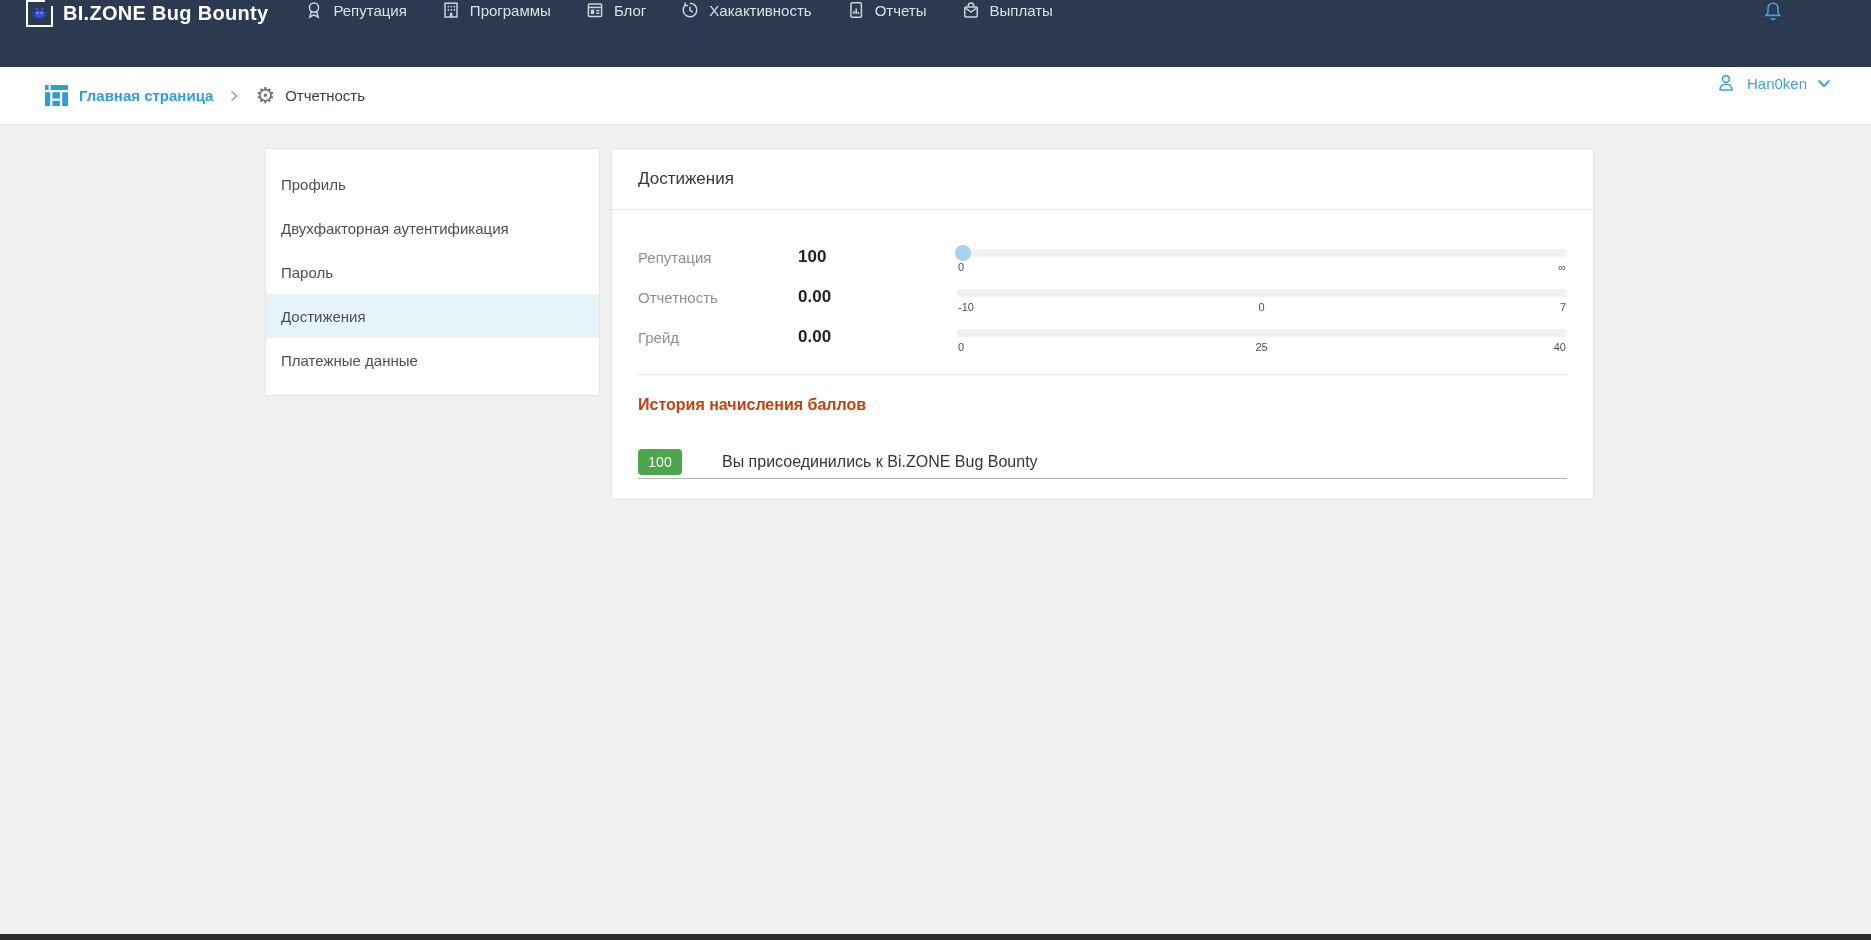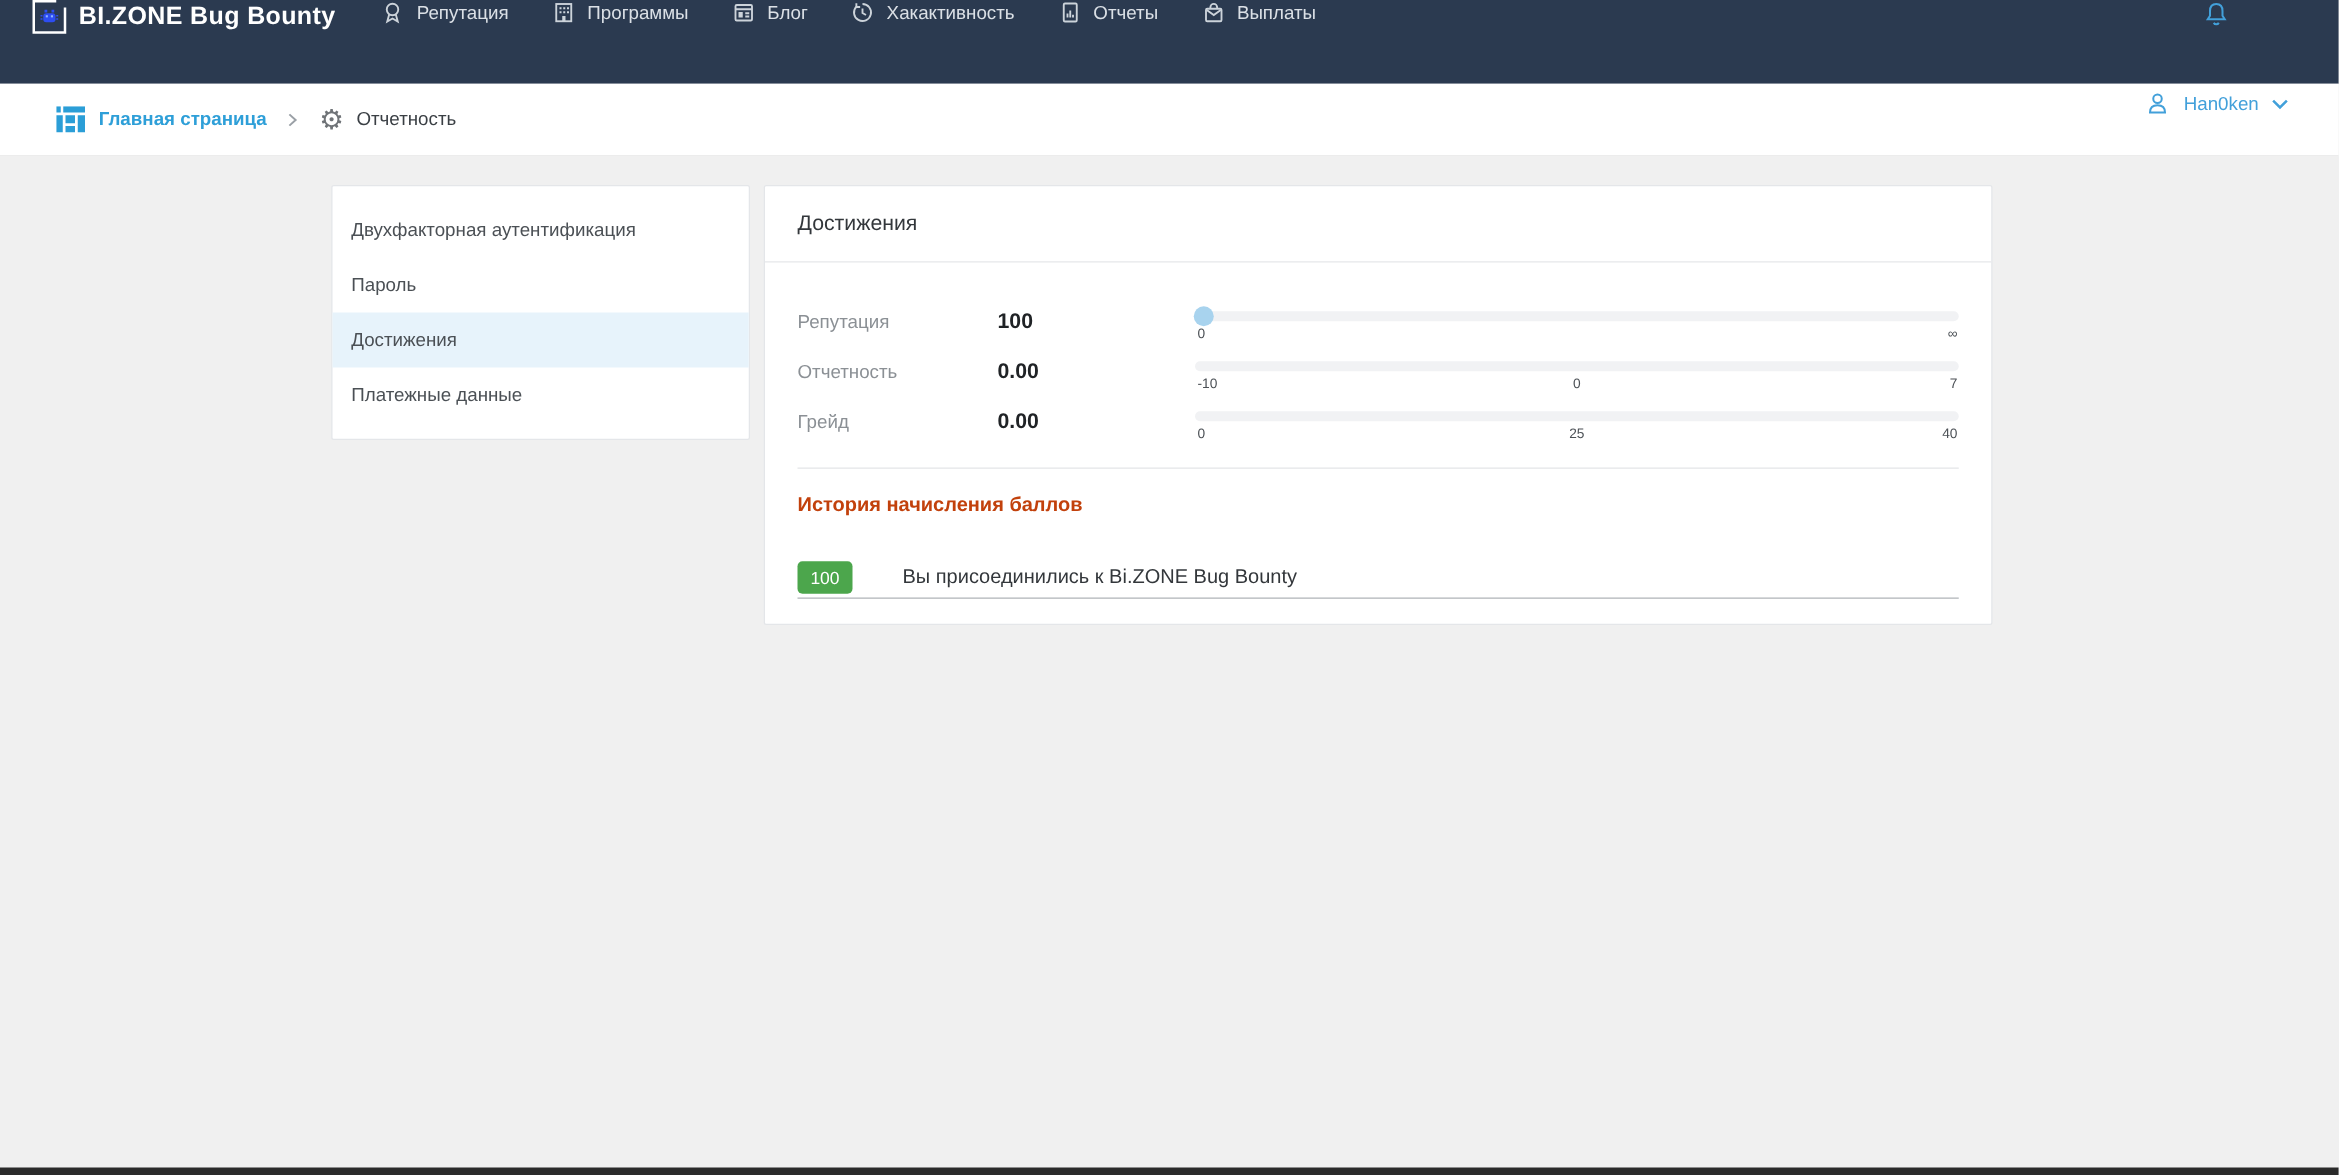--- a/index.html
+++ b/index.html
@@ -193,20 +193,23 @@
   <span class="bc-current">
     <span class="gear-glyph">⚙</span>
     <span class="bc-current-label">Отчетность</span>
   </span>
 </div>
 
 <div class="main">
 
   <div class="card side-card">
     <div class="side-item">
+      <span>Профиль</span>
+    </div>
+    <div class="side-item">
       <span>Двухфакторная аутентификация</span>
     </div>
     <div class="side-item">
       <span>Пароль</span>
     </div>
     <div class="side-item active">
       <span>Достижения</span>
     </div>
     <div class="side-item">
       <span>Платежные данные</span>

